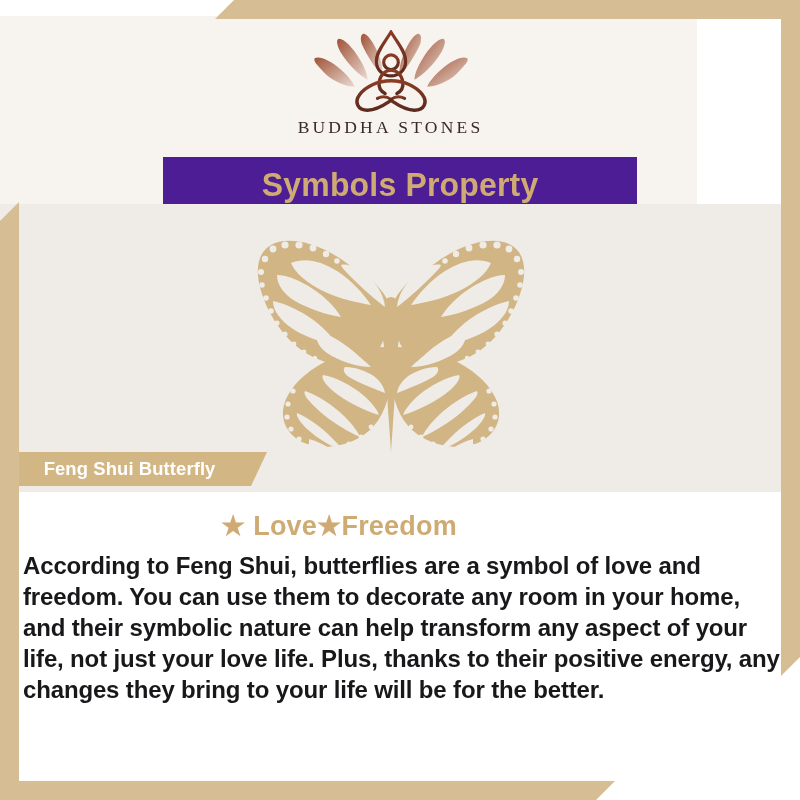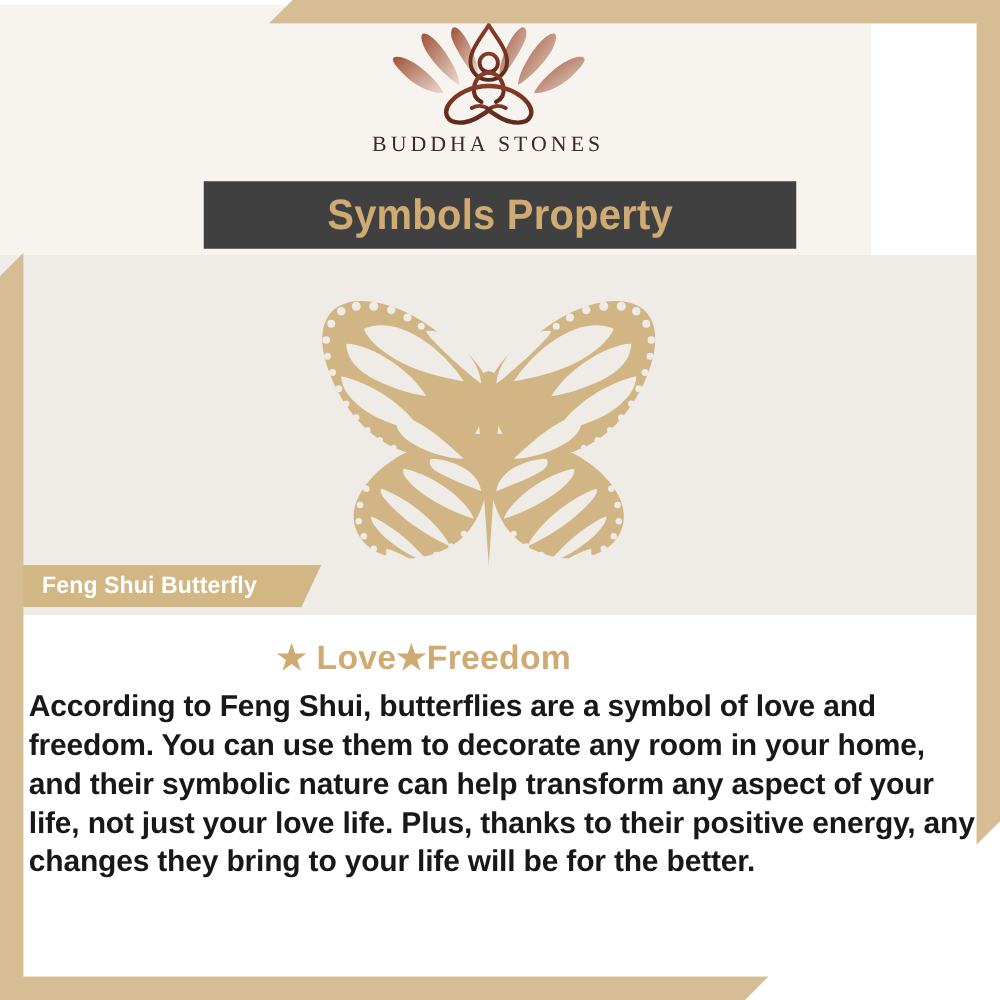--- a/index.html
+++ b/index.html
@@ -52,21 +52,21 @@
     bottom: 0;
     width: 615px;
     height: 19px;
     clip-path: polygon(0 0, 100% 0, calc(100% - 19px) 100%, 0 100%);
   }
 
   
   .header-panel {
     position: absolute;
     left: 0;
-    top: 4px;
+    top: 16px;
     width: 677px;
     height: 204px;
     background: #f7f3ef;
     padding-left: 20px;
   }
   .logo-wrap {
     position: absolute;
     left: 0;
     top: 14px;
     width: 781px;
@@ -90,21 +90,21 @@
     white-space: nowrap;
   }
 
   
   .title-band {
     position: absolute;
     left: 163px;
     top: 141px;
     width: 474px;
     height: 54px;
-    background: #404040;
+    background: #4c1d95;
     display: flex;
     align-items: center;
     justify-content: center;
   }
   .title-text {
     font-family: "Liberation Sans Narrow", "Liberation Sans", sans-serif;
     font-size: 34px;
     font-weight: bold;
     color: #cfab73;
     letter-spacing: 0.2px;
@@ -127,21 +127,21 @@
     top: 50%;
     transform: translate(-50%, -50%);
     width: 356px;
     height: 242px;
     display: block;
   }
 
   
   .ribbon {
     position: absolute;
-    left: 8px;
+    left: 18px;
     top: 452px;
     width: 249px;
     height: 34px;
     background: #d2b684;
     clip-path: polygon(0 0, 100% 0, calc(100% - 16px) 100%, 0 100%);
     display: flex;
     align-items: center;
   }
   .ribbon-text {
     color: #ffffff;

